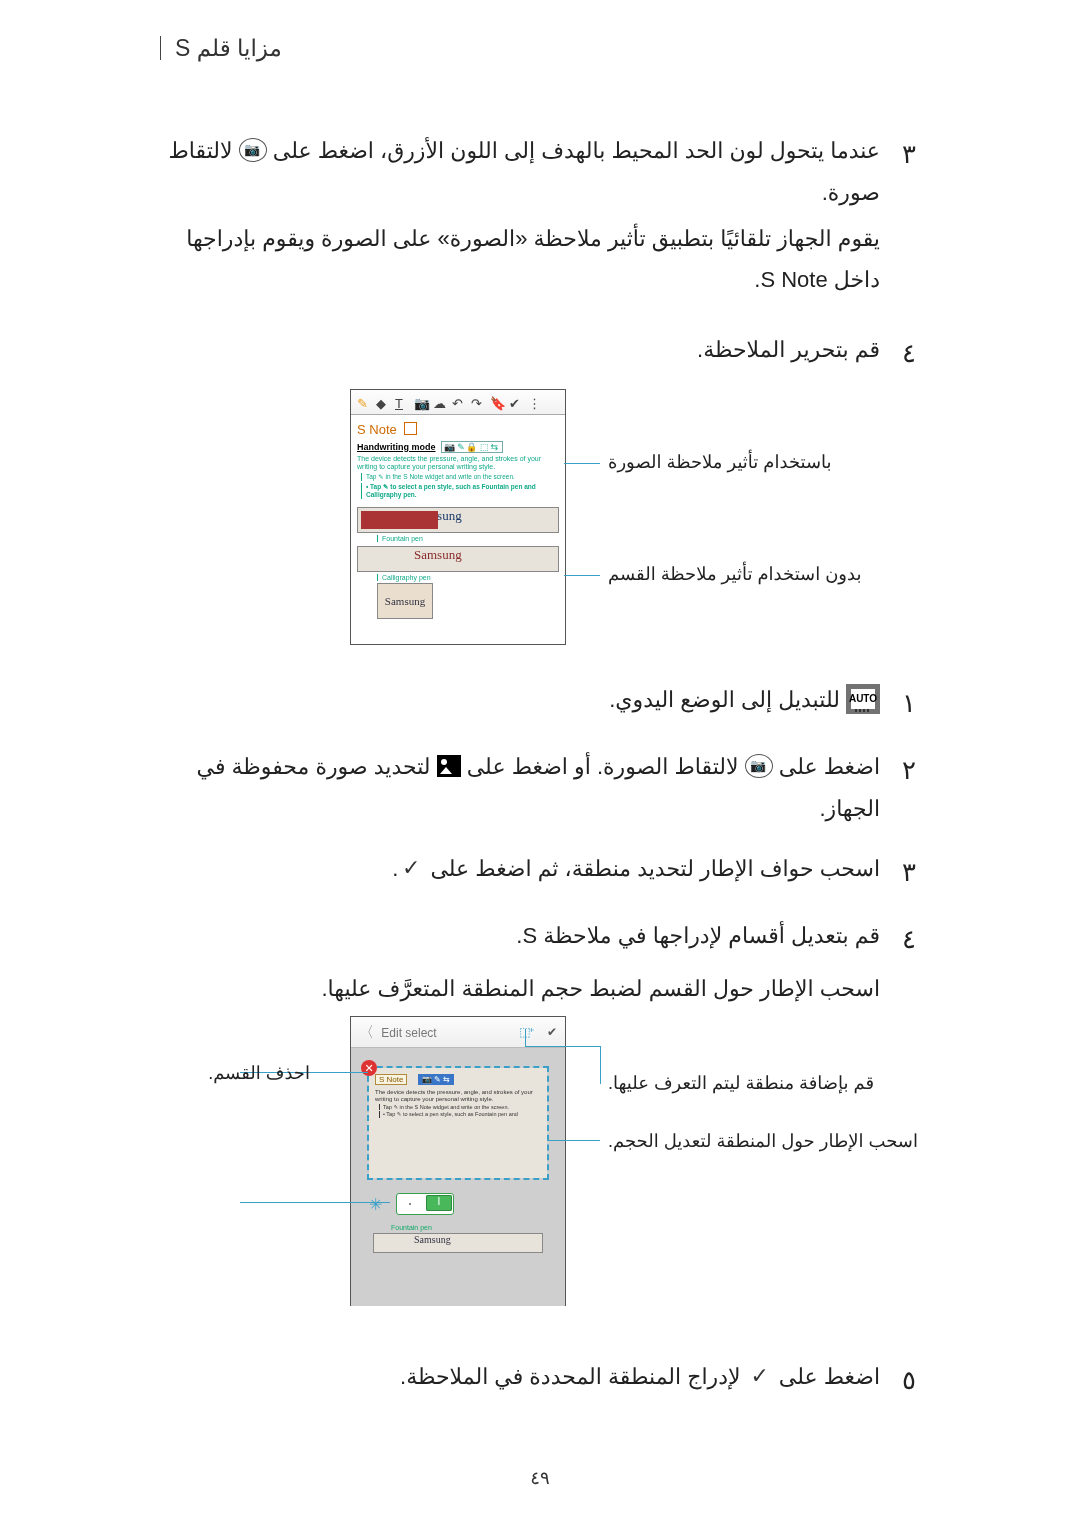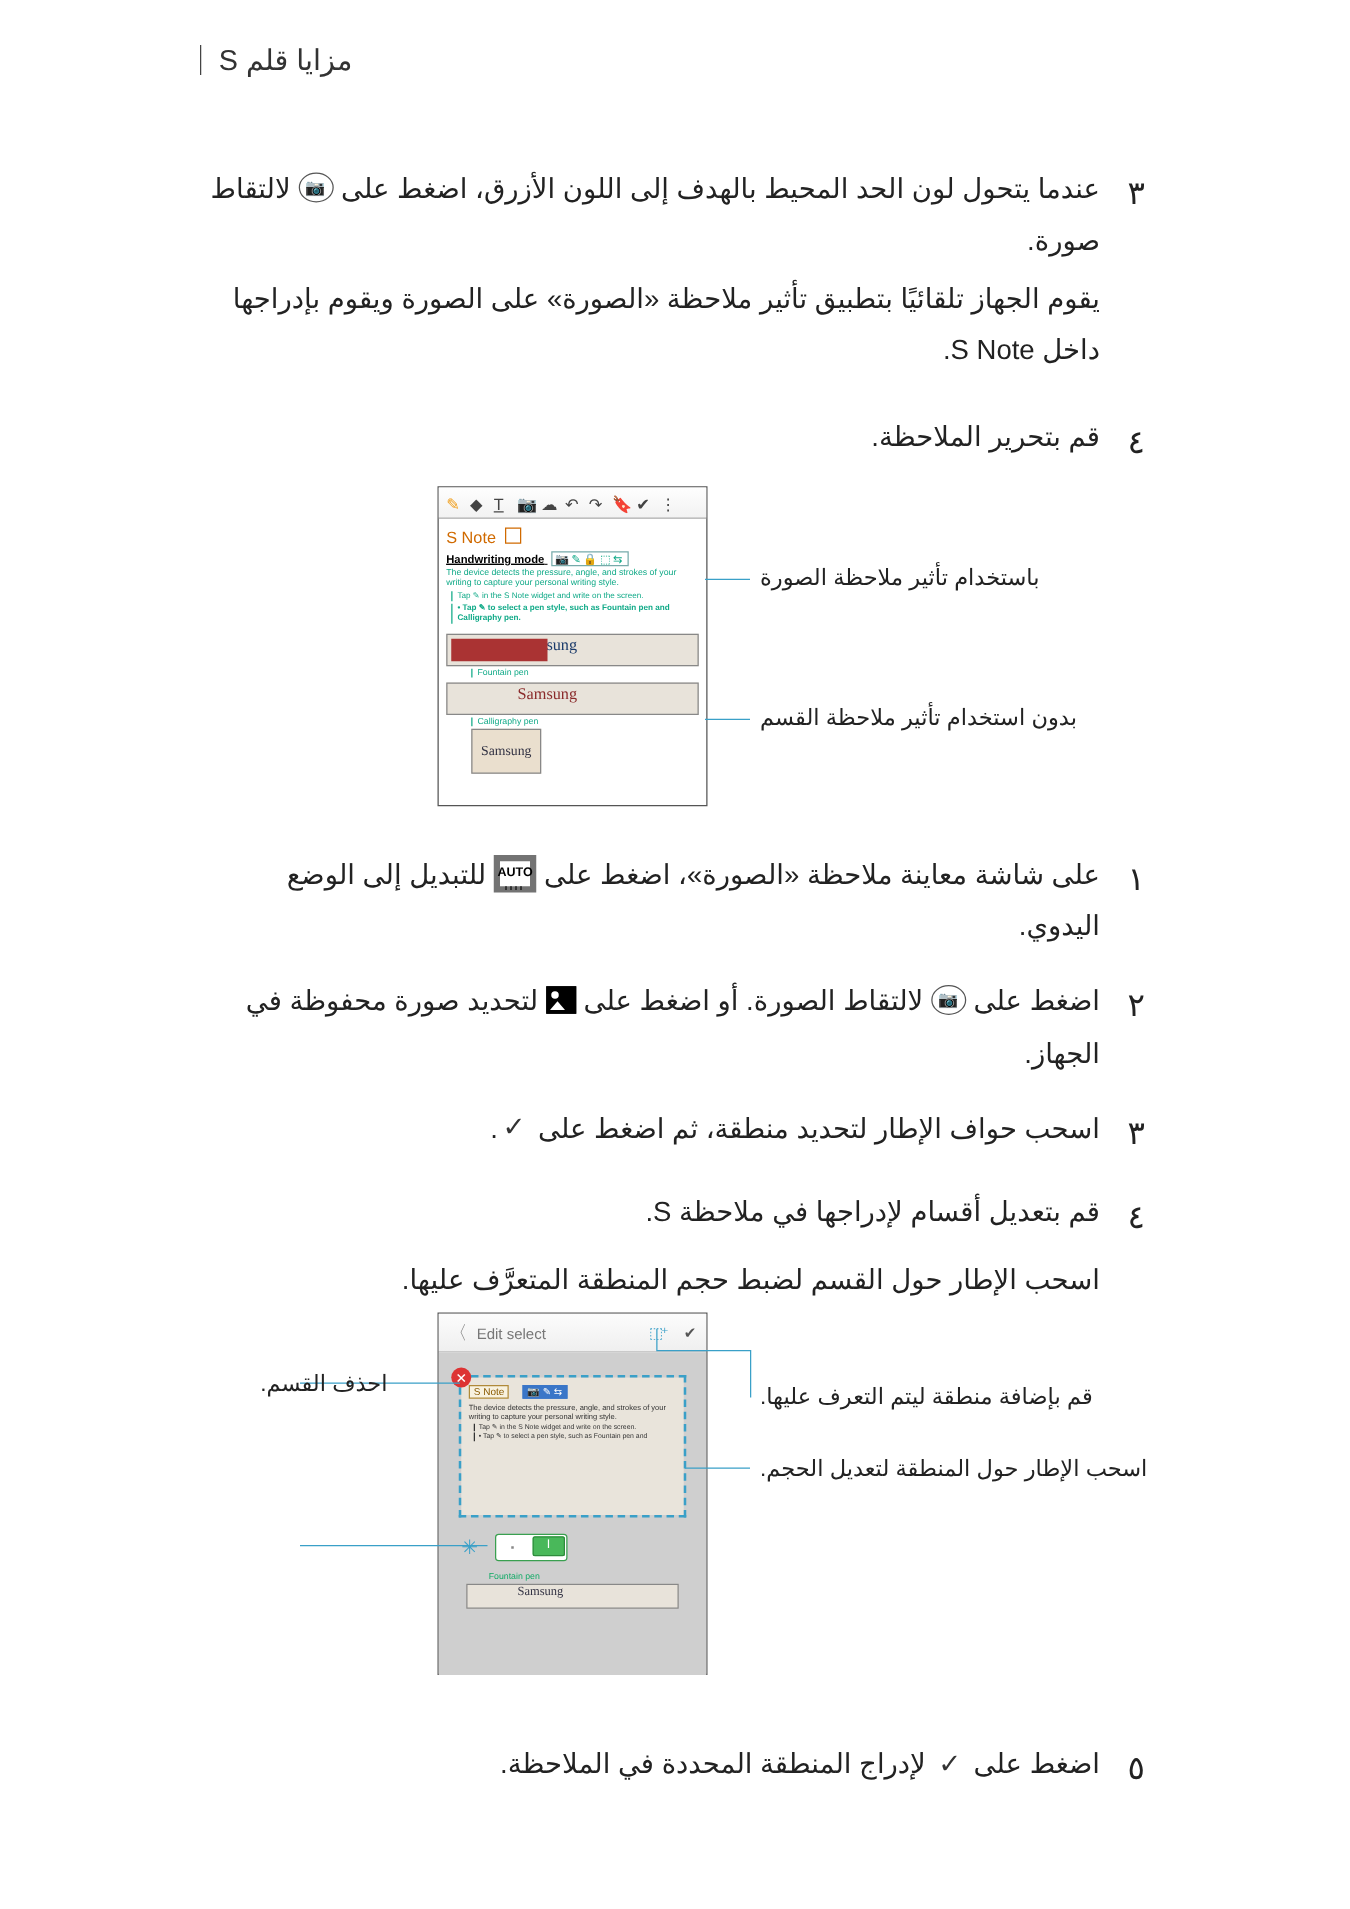--- a/index.html
+++ b/index.html
@@ -102,21 +102,20 @@
   }
   .noteTitle .sq {
     display:inline-block; width:11px; height:11px;
     border:1px solid #d06a00; margin-left:4px;
     position:relative; top:1px;
   }
   .hw {
     margin: 2px 6px 0 6px;
     font-size: 9px;
     color: #333;
-    text-decoration: underline;
   }
   .hw u { text-decoration: underline; color:#000; font-weight:bold; font-size:9px;}
   .hwicons {
     display:inline-block;
     border:1px solid #7aa;
     padding:0 2px;
     margin-left:3px;
     font-size:9px;
     letter-spacing:2px;
     color:#1a8;
@@ -401,21 +400,20 @@
     <div class="lead" style="left:404px; top:74px; width:36px;"></div>
     <div class="callout" style="left:448px; top:62px;">باستخدام تأثير ملاحظة الصورة</div>
     <div class="lead" style="left:404px; top:186px; width:36px;"></div>
     <div class="callout" style="left:448px; top:174px;">بدون استخدام تأثير ملاحظة القسم</div>
   </div>
 
 
   <div class="step">
     <div class="num">١</div>
     <div class="body">
-      <span>على شاشة معاينة ملاحظة «الصورة»، اضغط على</span>
       <span class="inline-ic auto">
           <b>AUTO</b>
         </span>
       <span>للتبديل إلى الوضع اليدوي.</span>
     </div>
   </div>
 
   <div class="step" style="margin-top:18px;">
     <div class="num">٢</div>
     <div class="body">
@@ -496,13 +494,14 @@
 
   <div class="step" style="margin-top:26px;">
     <div class="num">٥</div>
     <div class="body">
       <span>اضغط على</span>
       <span class="inline-ic check">✓</span>
       <span>لإدراج المنطقة المحددة في الملاحظة.</span>
     </div>
   </div>
 
+  <div class="pgnum">٤٩</div>
 </div>
 
 </body></html>

